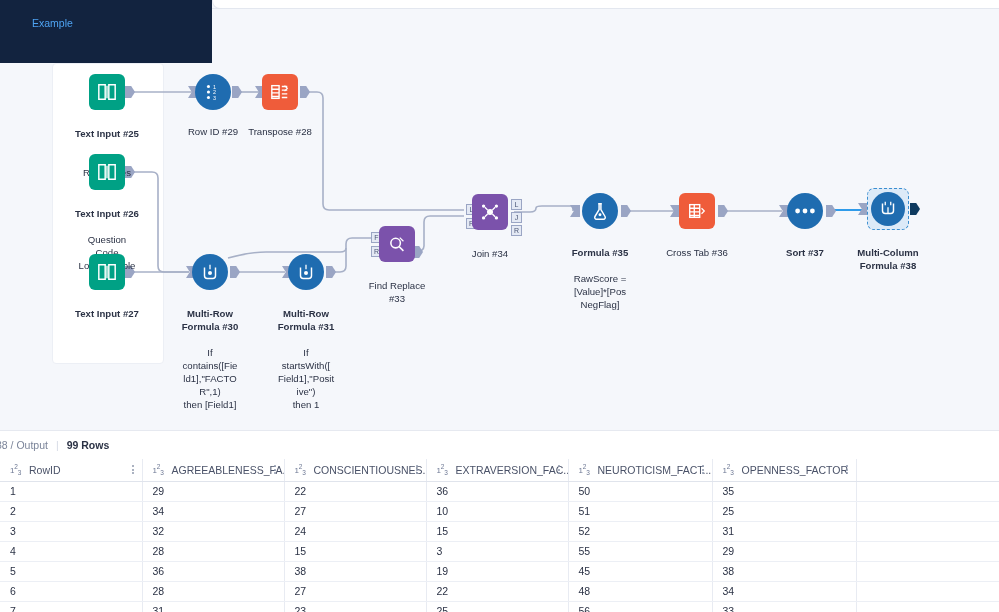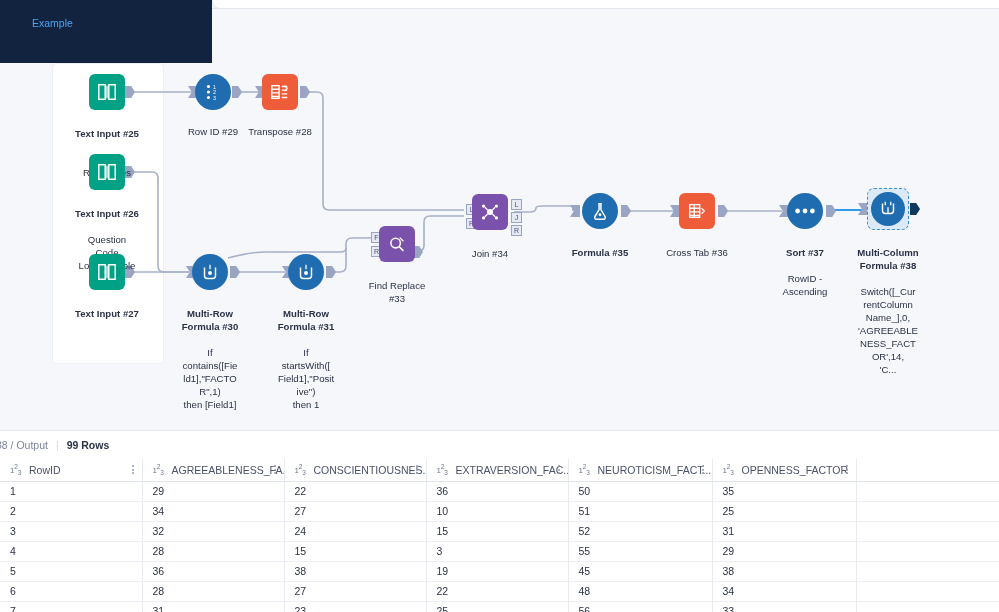--- a/index.html
+++ b/index.html
@@ -359,20 +359,23 @@
 
     <div class="node" style="left:600px;top:211px;">
       <div class="node-icon round" style="background:#1f6cb0;">
         <svg width="22" height="22" viewBox="0 0 24 24" fill="none" stroke="#fff" stroke-width="1.6">
           <path d="M10 4h4M11 4v6.5L6.5 18a2 2 0 0 0 1.7 3h7.6a2 2 0 0 0 1.7-3L13 10.5V4"></path>
           <circle cx="12" cy="16" r="1.6" fill="#fff" stroke="none"></circle>
         </svg>
       </div>
       <div class="node-label" style="left:-42px;width:84px;">
         <span class="bold">Formula #35</span>
+        <span class="sub">RawScore =
+[Value]*[Pos
+NegFlag]</span>
       </div>
     </div>
 
     <div class="node" style="left:697px;top:211px;">
       <div class="node-icon rounded" style="background:#ef5c3a;">
         <svg width="22" height="20" viewBox="0 0 24 22" fill="none" stroke="#fff" stroke-width="1.5">
           <rect x="4" y="4" width="11" height="14"></rect>
           <path d="M4 8h11M4 12h11M4 16h11M9 4v14"></path>
           <path d="M17 8l3 3-3 3" stroke-width="1.4"></path>
         </svg>
@@ -385,45 +388,36 @@
     <div class="node" style="left:805px;top:211px;">
       <div class="node-icon round" style="background:#1f6cb0;">
         <svg width="24" height="10" viewBox="0 0 26 10">
           <circle cx="5" cy="5" r="2.6" fill="#fff"></circle>
           <circle cx="13" cy="5" r="2.6" fill="#fff"></circle>
           <circle cx="21" cy="5" r="2.6" fill="#fff"></circle>
         </svg>
       </div>
       <div class="node-label">
         <span class="bold">Sort #37</span>
-        <span class="sub">RowID -
-Ascending</span>
       </div>
     </div>
 
     <div class="node selected" style="left:888px;top:209px;">
       <div class="node-icon">
         <div class="inner-circle">
           <svg width="22" height="22" viewBox="0 0 24 24" fill="none" stroke="#fff" stroke-width="1.6">
             <path d="M6 6v8a3 3 0 0 0 3 3h6a3 3 0 0 0 3-3V6"></path>
             <path d="M9 4v4M15 4v4" stroke-width="1.4"></path>
             <path d="M12 10v7" stroke-width="1.4"></path>
           </svg>
         </div>
       </div>
       <div class="node-label" style="top:24px;left:-44px;width:88px;">
         <span class="bold">Multi-Column
 Formula #38</span>
-        <span class="sub">Switch([_Cur
-rentColumn
-Name_],0,
-'AGREEABLE
-NESS_FACT
-OR',14,
-'C...</span>
       </div>
     </div>
 
     <div class="tooltip">
       <div class="tt-link">Example</div>
     </div>
 
   </div>
 
   <div class="results">

